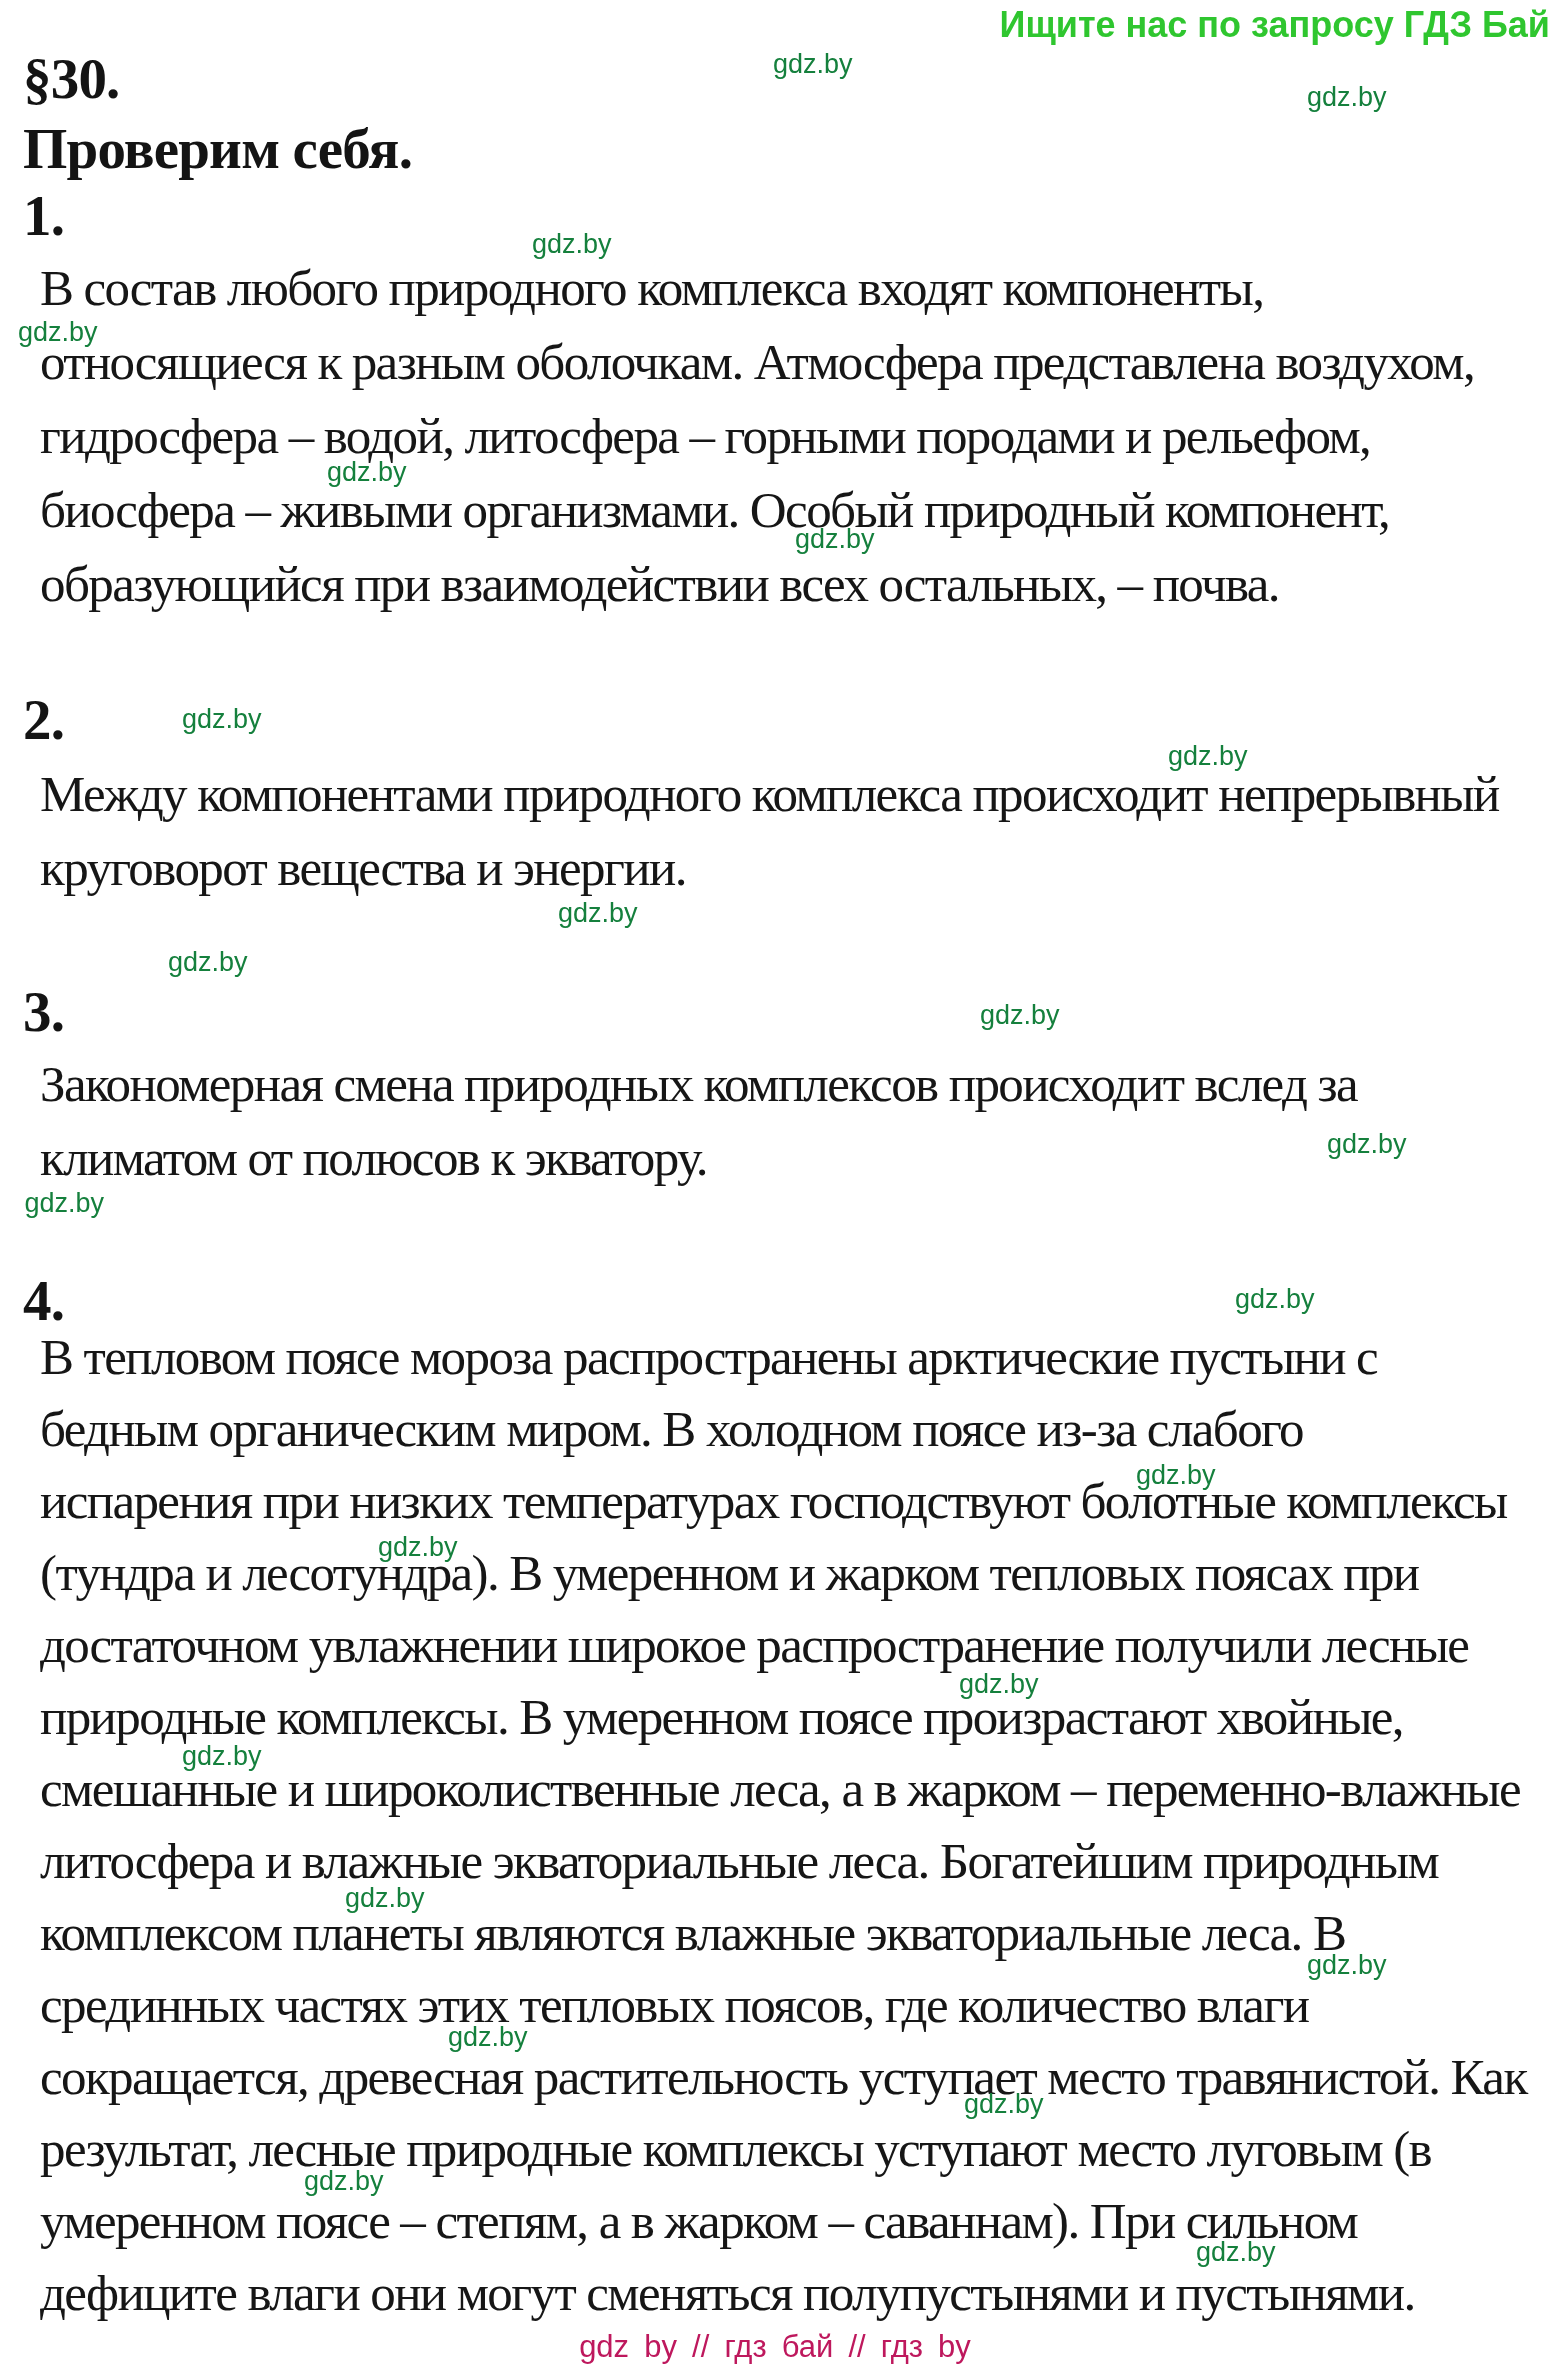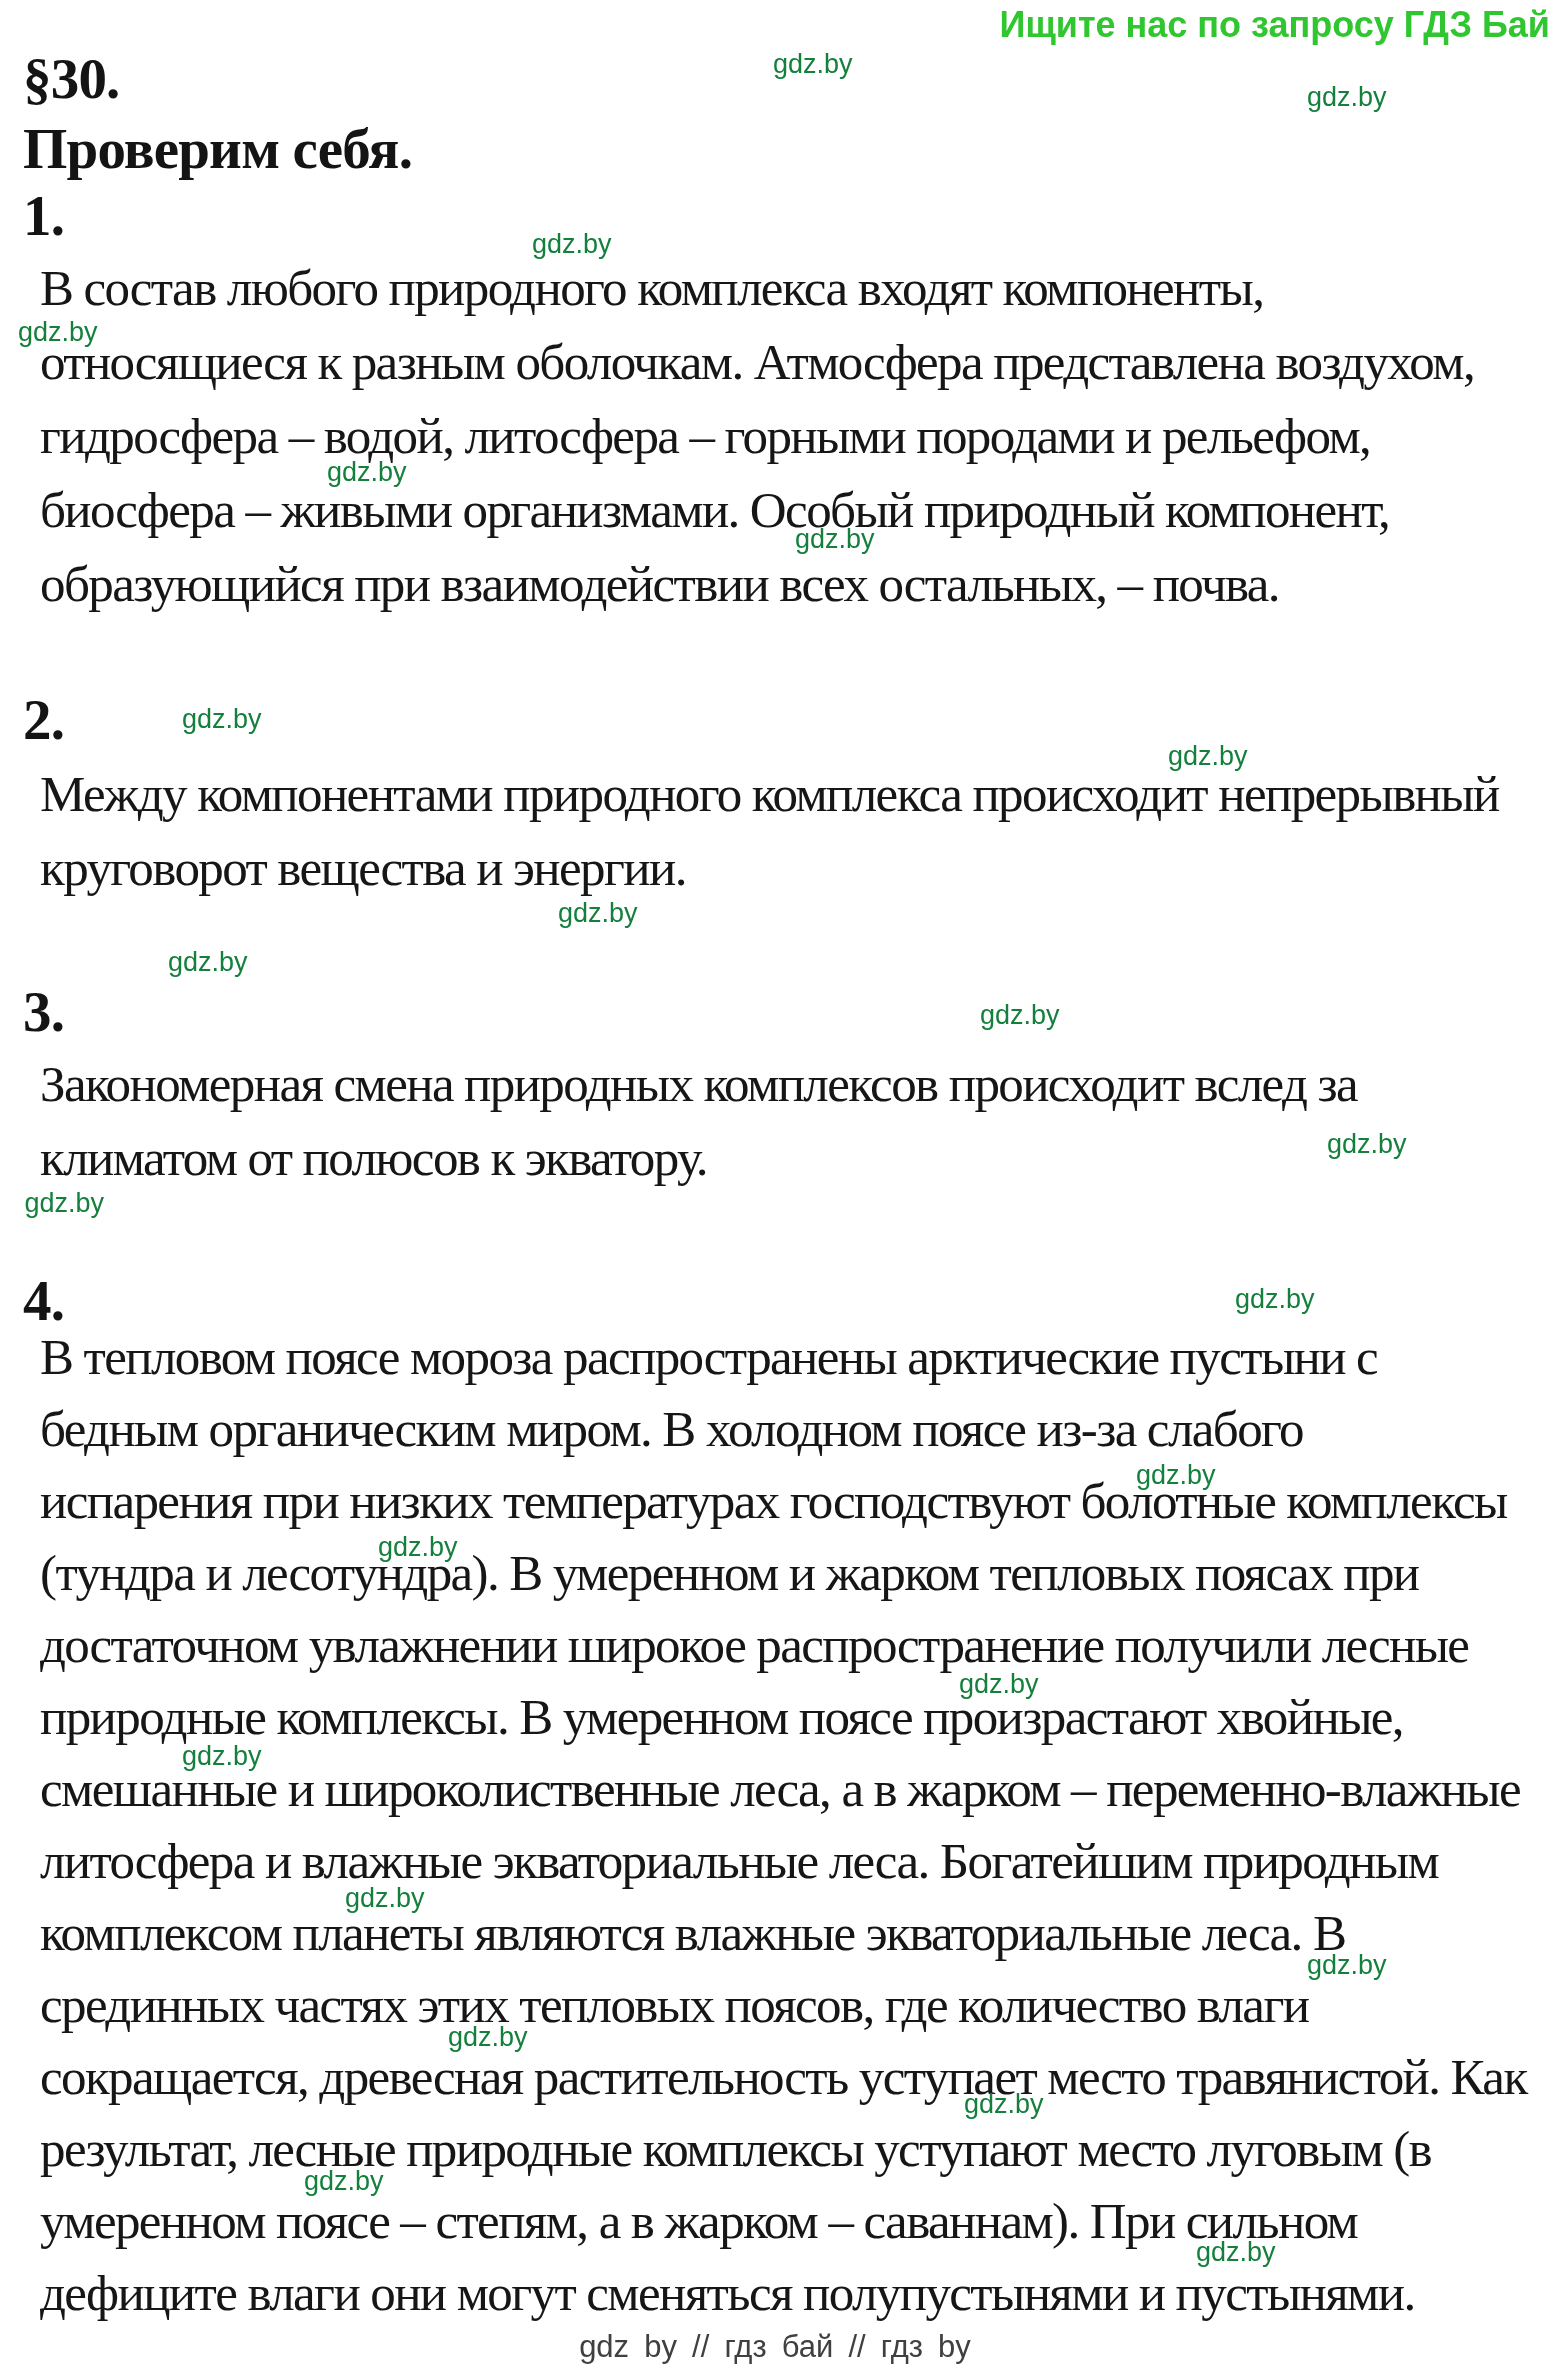--- a/index.html
+++ b/index.html
@@ -15,21 +15,21 @@
     text-align:right;
     font-family:"Liberation Sans", sans-serif;
     font-weight:bold; font-size:36px; line-height:1.1;
     color:#2fc62f; white-space:nowrap;
   }
   .footer {
     position:absolute; top:2328px; left:0; width:100%;
     text-align:center;
     font-family:"Liberation Sans", sans-serif;
     font-weight:normal; font-size:31px; line-height:1.2;
-    color:#404040; white-space:nowrap; word-spacing:6.5px;
+    color:#be185d; white-space:nowrap; word-spacing:6.5px;
   }
   .heading {
     position:absolute; left:23px;
     font-family:"Liberation Serif", serif;
     font-weight:bold; font-size:57px; line-height:1.2;
     letter-spacing:-0.8px; color:#141414; white-space:nowrap;
   }
   .para { position:absolute; left:20px;margin-left:20px; }
   .para .line {
     display:block;

